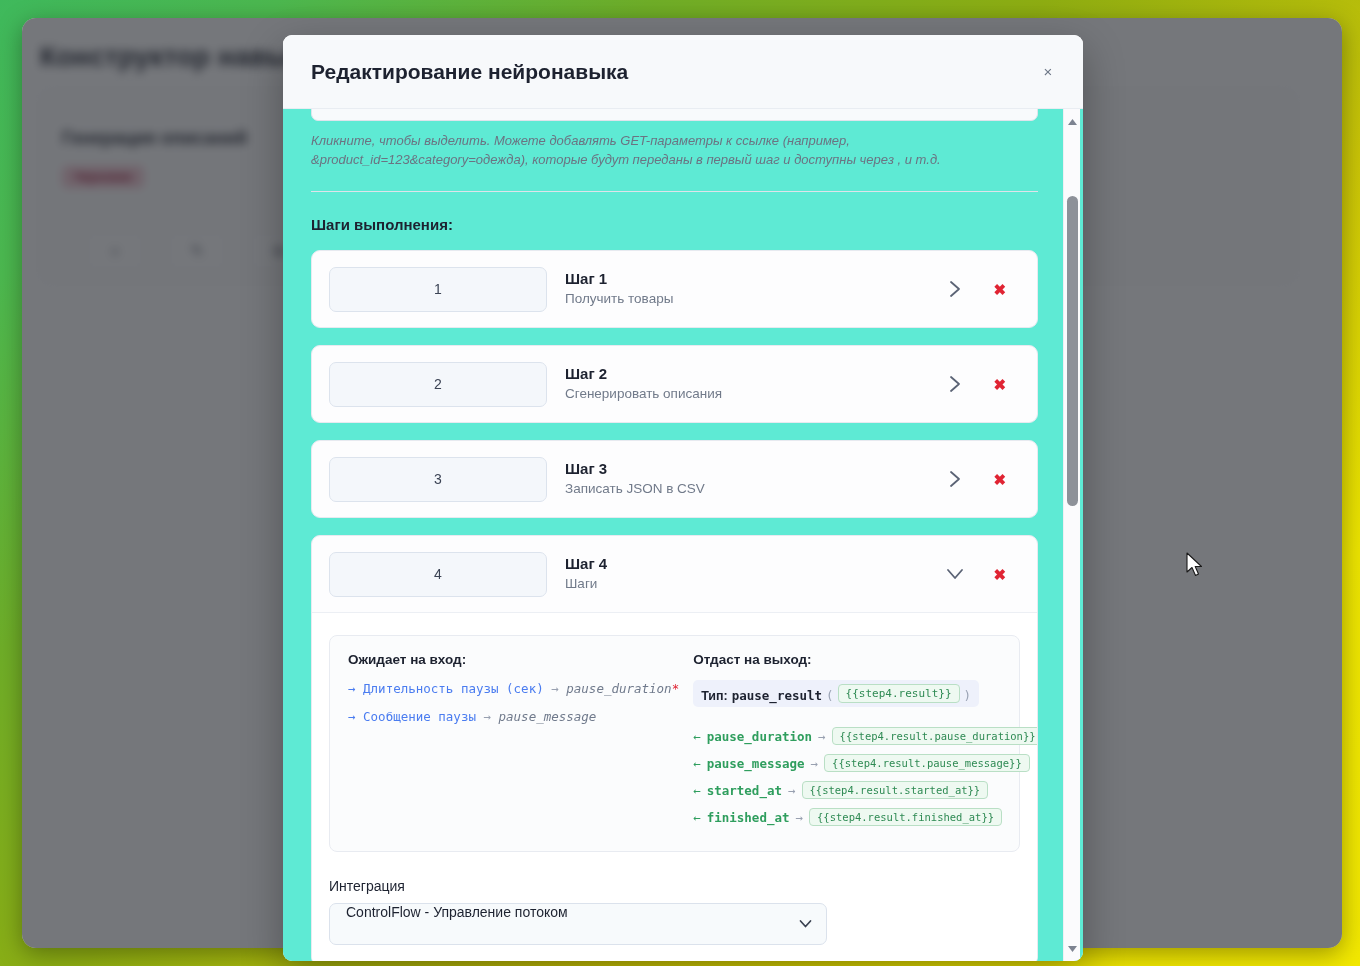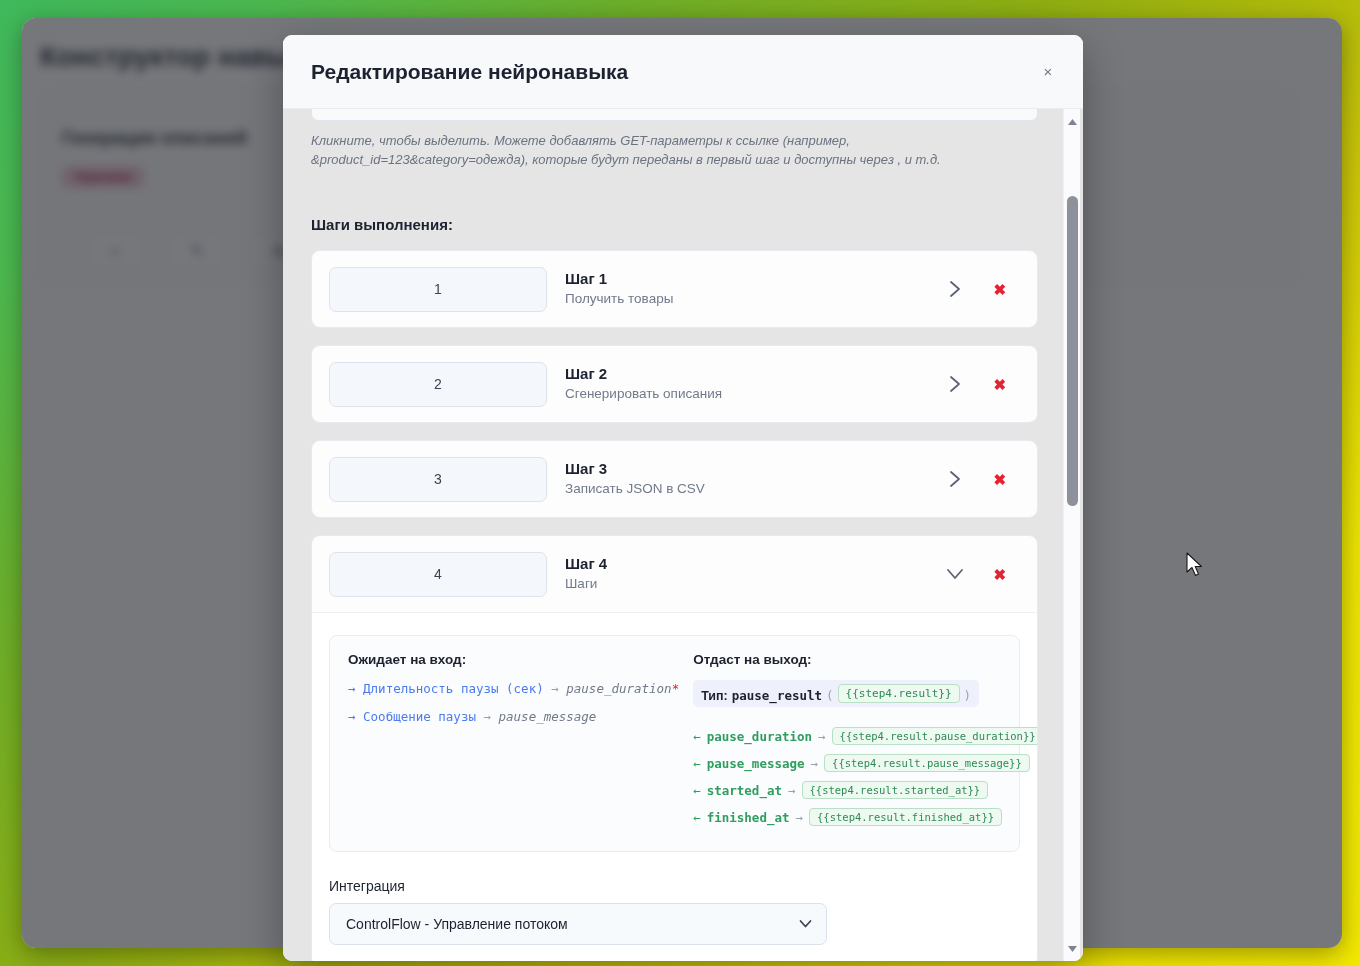--- a/index.html
+++ b/index.html
@@ -155,21 +155,21 @@
     align-items: center;
     justify-content: center;
   }
 
   
   #modal-body {
     position: relative;
     flex: 1 1 auto;
     overflow: hidden;
     padding: 0 28px 0 28px;
-    background: #e5e5e5;
+    background: #5eead4;
   }
   #modal-scroll-inner {
     position: absolute;
     left: 28px;
     right: 45px;
     top: -28px;   
     bottom: 0;
   }
 
   .url-field {
@@ -362,21 +362,21 @@
 
   .select-box {
     margin-top: 9px;
     position: relative;
     width: 498px;
     height: 42px;
     border: 1px solid #dbe2ec;
     border-radius: 7px;
     background: #f7fafc;
     display: flex;
-    align-items: center;
+    align-items: flex-start;
     padding: 0 34px 0 16px;
     font-size: 14px;
     color: #1d2230;
     cursor: pointer;
   }
   .select-box .caret {
     position: absolute;
     right: 14px;
     top: 50%;
     transform: translateY(-50%);

